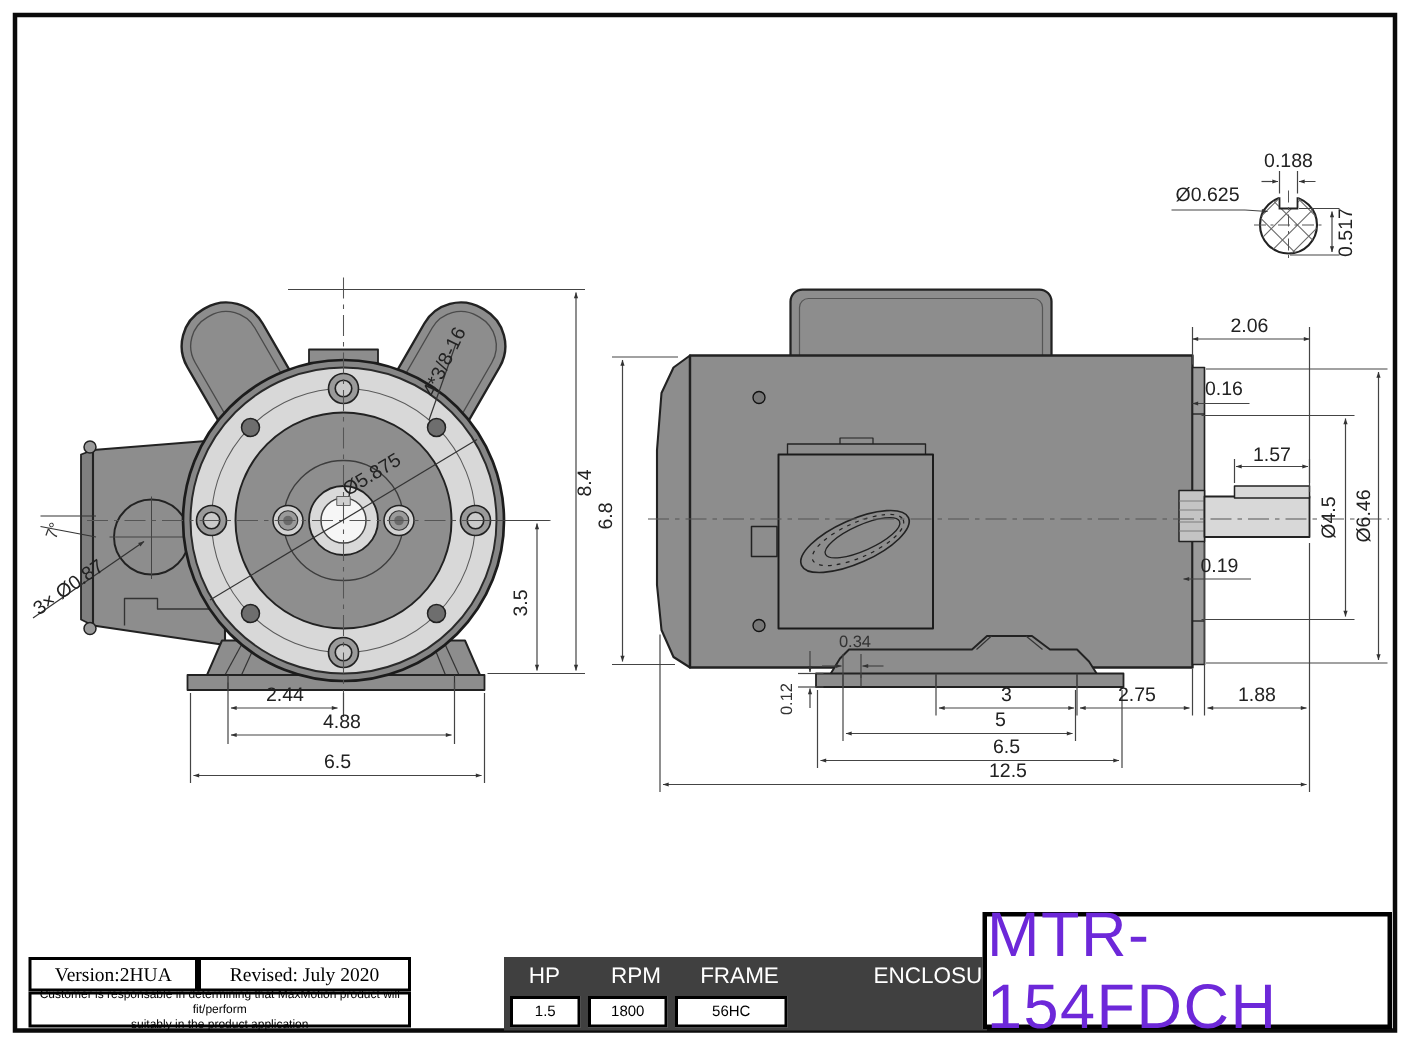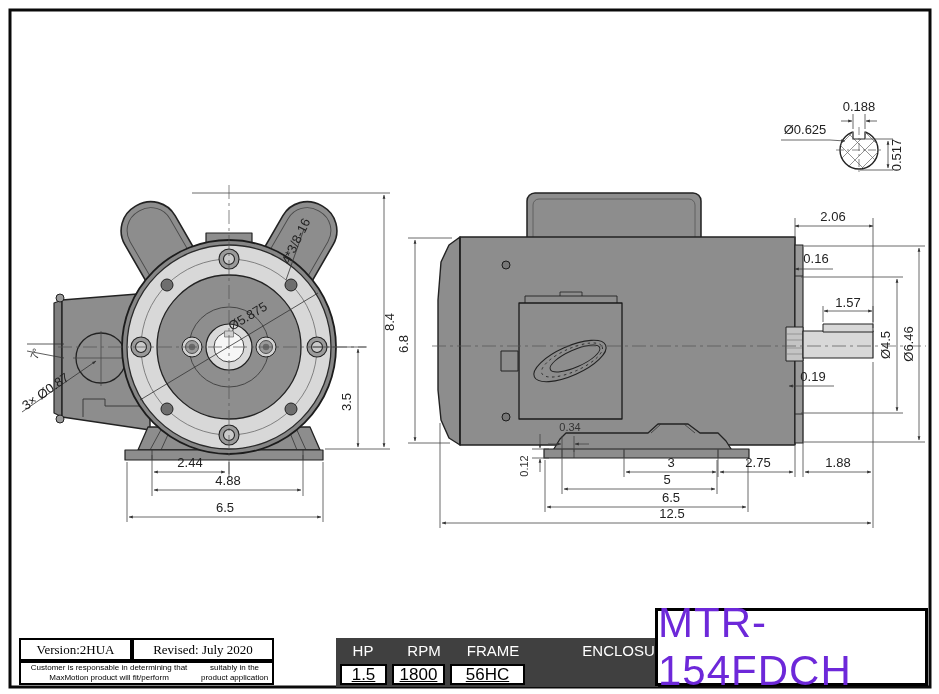--- a/index.html
+++ b/index.html
@@ -4,26 +4,26 @@
 <style>
   html,body{margin:0;padding:0;background:#fff;}
   .stage{position:relative;width:939px;height:694px;background:#ffffff;
          font-family:"Liberation Sans",sans-serif;overflow:hidden;}
   .stage svg{position:absolute;left:0;top:0;}
   .dim{font:13px "Liberation Sans",sans-serif;fill:#222;}
   .dimsm{font:11px "Liberation Sans",sans-serif;fill:#333;}
   .tb{position:absolute;box-sizing:border-box;background:#fff;border:2px solid #000;
       display:flex;align-items:center;justify-content:center;font-size:13px;color:#000;font-family:Liberation Serif, serif;}
   .disc{position:absolute;box-sizing:border-box;background:#fff;border:2px solid #000;
-        display:flex;flex-direction:row;align-items:center;justify-content:center;
+        display:flex;flex-direction:column;align-items:center;justify-content:center;
         font-size:8px;line-height:10px;color:#000;text-align:center;}
   .band{position:absolute;box-sizing:border-box;background:#404040;}
   .band .hdr{position:absolute;transform:translateX(-50%);color:#fff;font-size:15px;top:4px;white-space:nowrap;}
   .val{position:absolute;box-sizing:border-box;background:#fff;border:2px solid #000;
-       display:flex;align-items:center;justify-content:center;font-size:17px;color:#000;text-decoration:underline;}
+       display:flex;align-items:center;justify-content:center;font-size:10px;color:#000;}
   .mtr{position:absolute;box-sizing:border-box;left:655px;top:608px;width:273px;height:78px;
        background:#fff;border:3px solid #000;display:flex;align-items:center;justify-content:center;
        font-size:42px;letter-spacing:1px;color:#6d28d9;z-index:6;}
 </style>
 </head>
 <body>
 
 <div class="stage">
 
 <svg width="939" height="694" viewBox="0 0 939 694">

